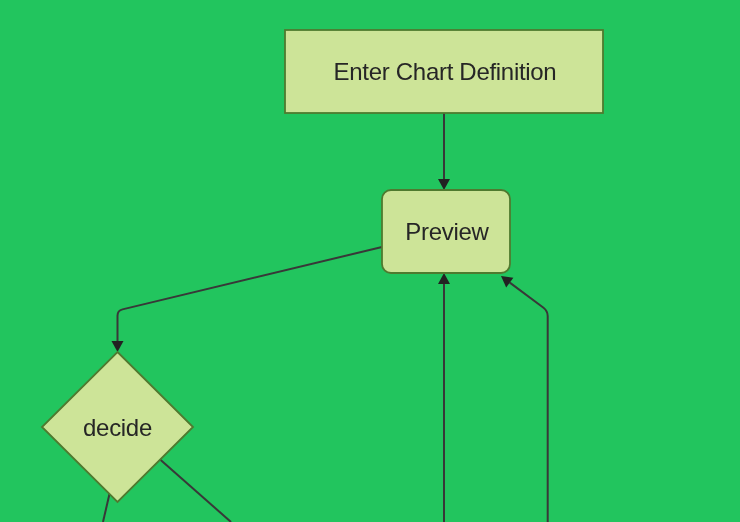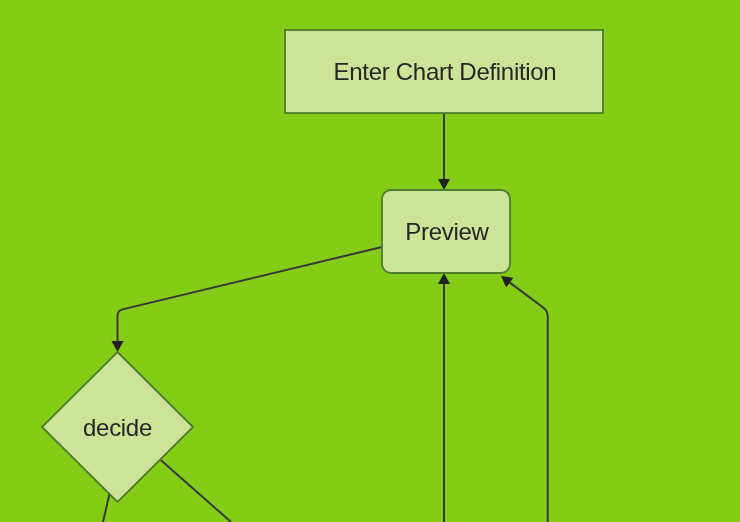--- a/index.html
+++ b/index.html
@@ -7,21 +7,21 @@
     padding: 0;
     width: 740px;
     height: 522px;
     background: #ffffff;
     overflow: hidden;
   }
   .canvas-wrap {
     position: relative;
     width: 740px;
     height: 522px;
-    background: #84cc16;
+    background: #22c55e;
   }
   svg { display: block; }
   .node-shape {
     fill: #cde498;
     stroke: #4f7a2f;
     stroke-width: 1.8;
   }
   .edge {
     stroke: #383838;
     stroke-width: 2;

